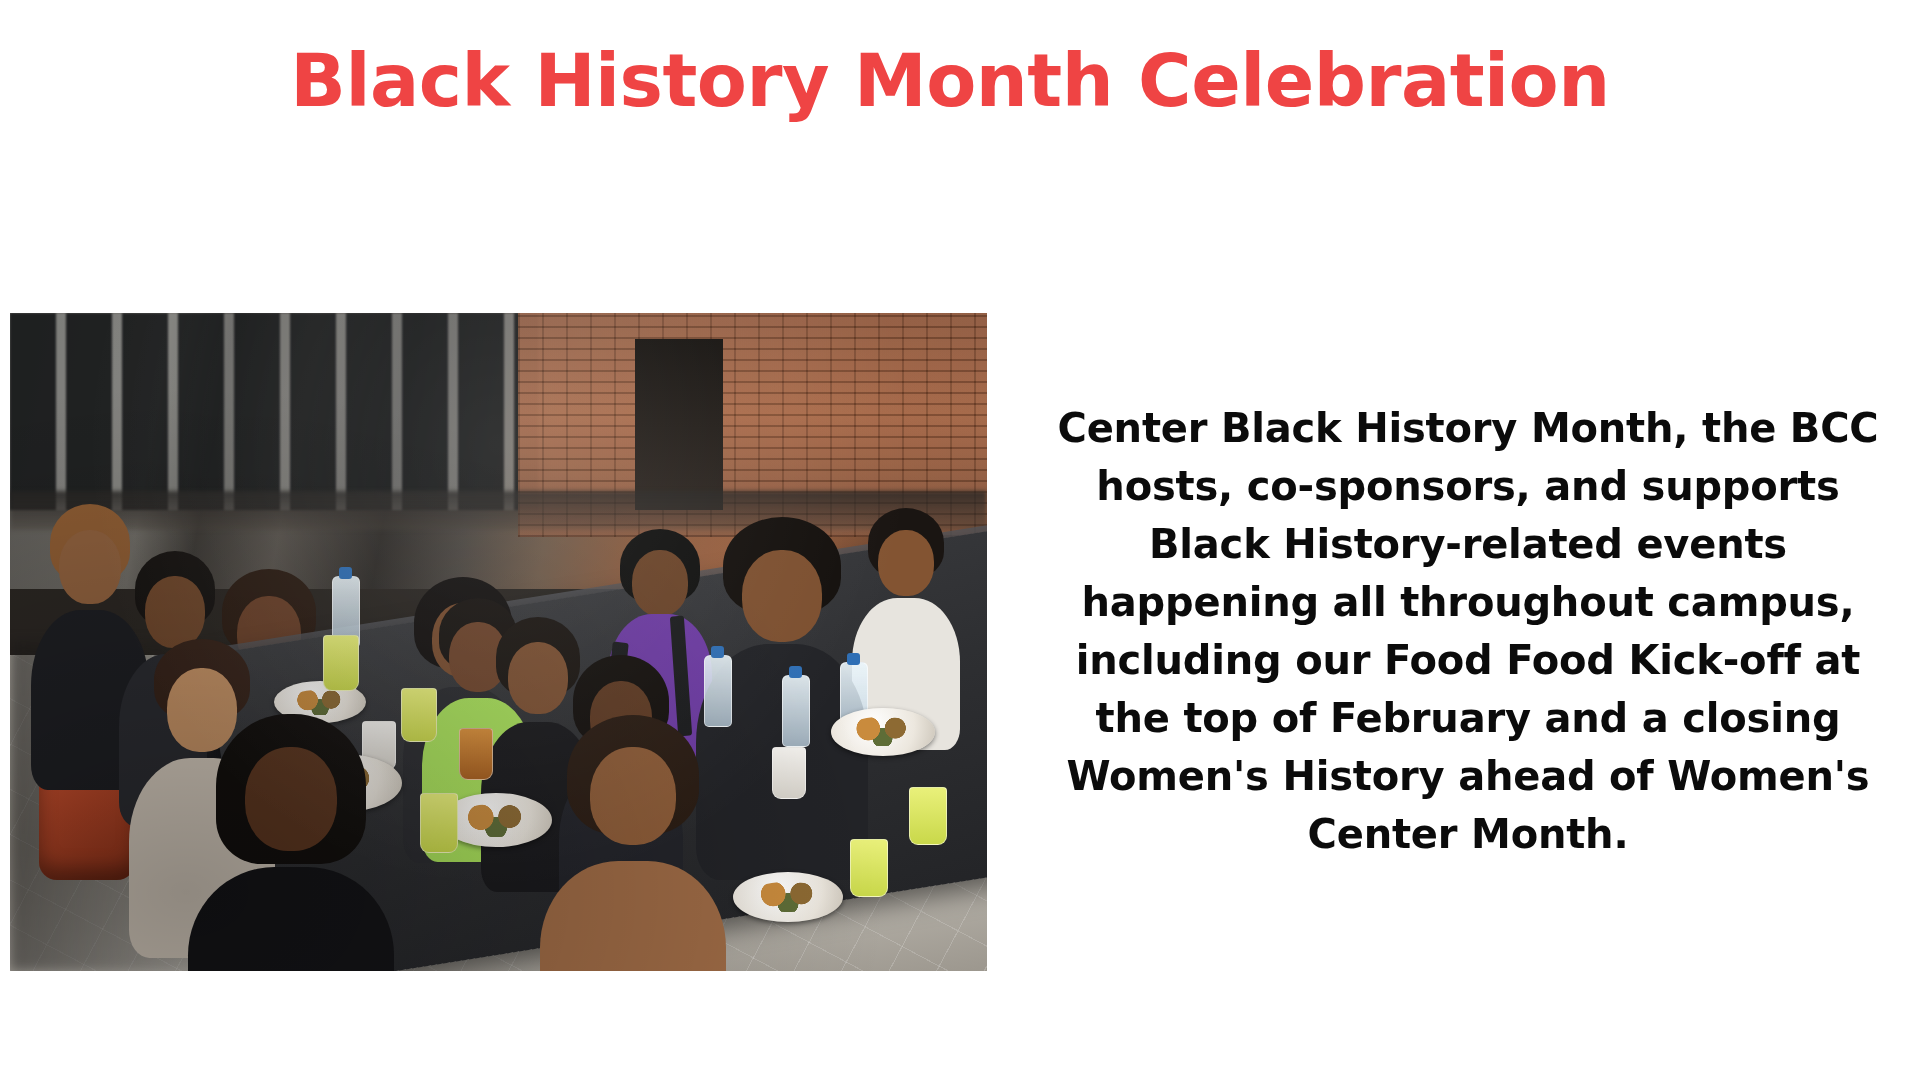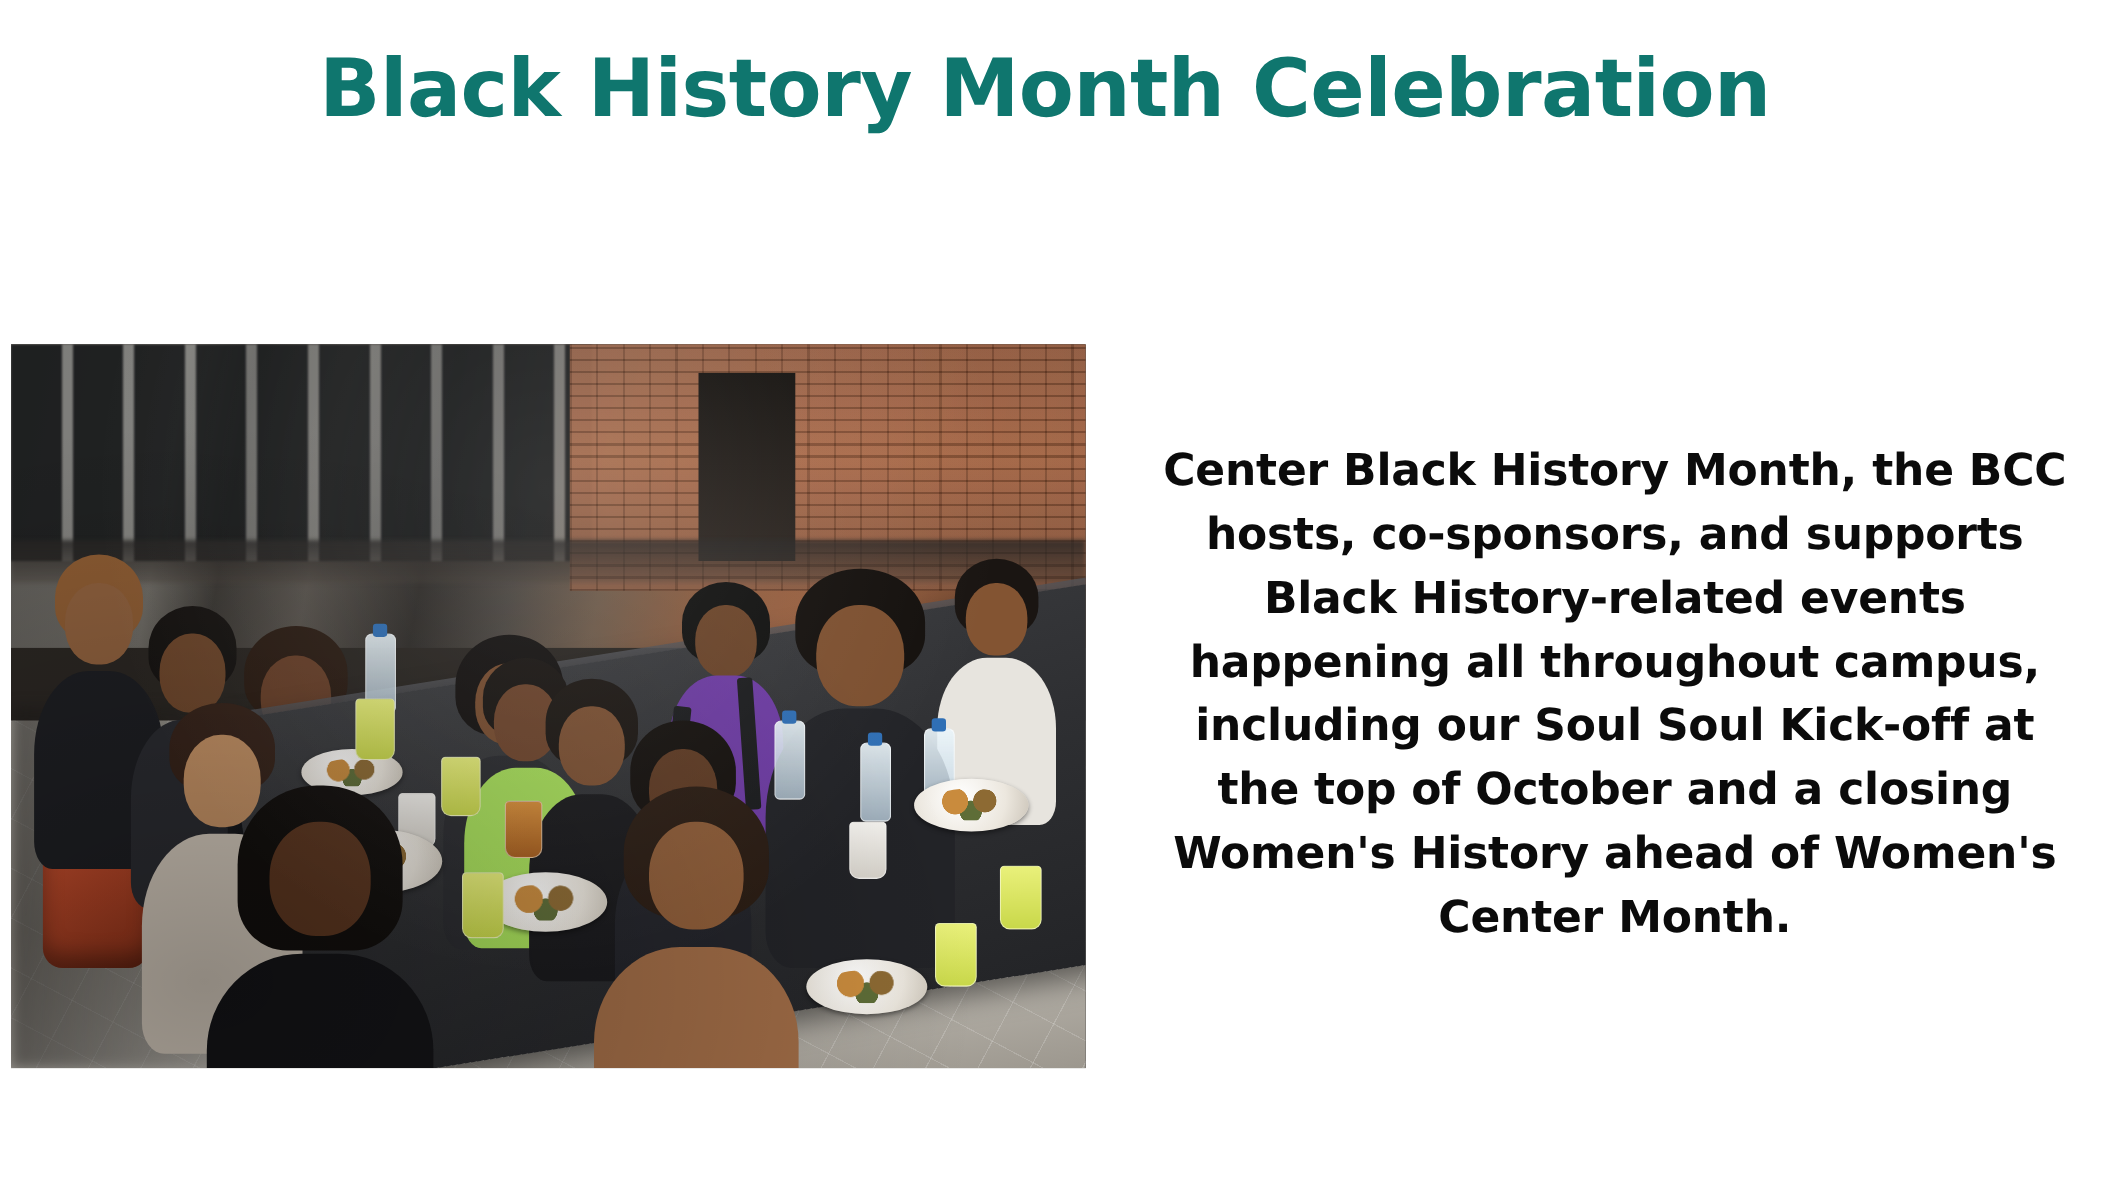--- a/index.html
+++ b/index.html
@@ -22,21 +22,21 @@
     background: #ffffff;
   }
 
   
   .slide-title {
     position: absolute;
     left: 0;
     top: 42px;
     width: 1900px;
     text-align: center;
-    color: #0f766e;
+    color: #ef4444;
     font-family: "DejaVu Sans", "Liberation Sans", sans-serif;
     font-weight: 700;
     font-size: 73px;
     letter-spacing: -0.5px;
     line-height: 1.08;
     white-space: nowrap;
   }
 
   
   .photo-frame {
@@ -426,19 +426,19 @@
 
       <div class="photo-soft"></div>
     </div>
   </div>
 
   <div class="body-copy">
     <span class="line">Center Black History Month, the BCC</span>
     <span class="line">hosts, co-sponsors, and supports</span>
     <span class="line">Black History-related events</span>
     <span class="line">happening all throughout campus,</span>
-    <span class="line">including our Soul Soul Kick-off at</span>
-    <span class="line">the top of October and a closing</span>
+    <span class="line">including our Food Food Kick-off at</span>
+    <span class="line">the top of February and a closing</span>
     <span class="line">Women's History ahead of Women's</span>
     <span class="line">Center Month.</span>
   </div>
 
 </div>
 
 </body></html>

